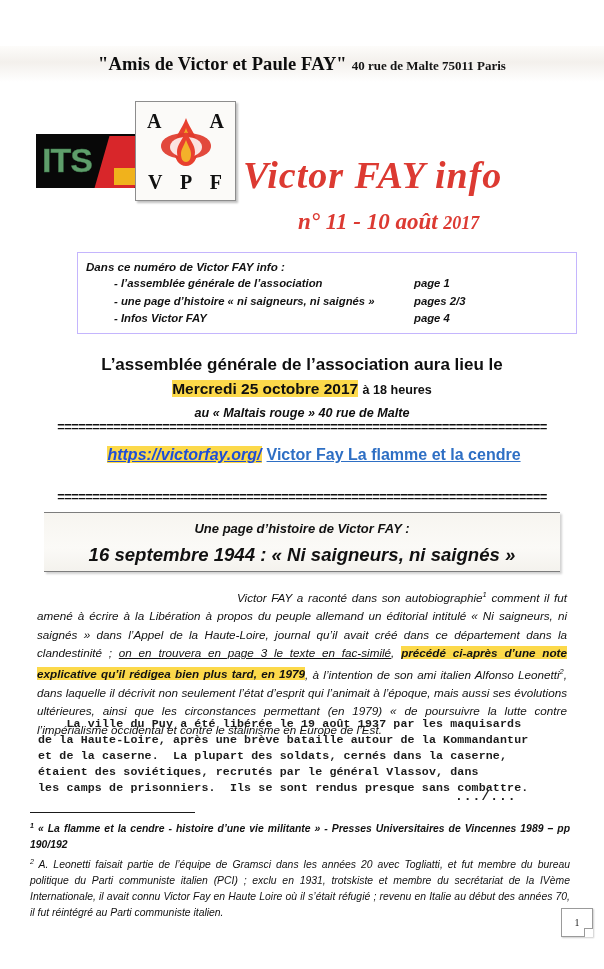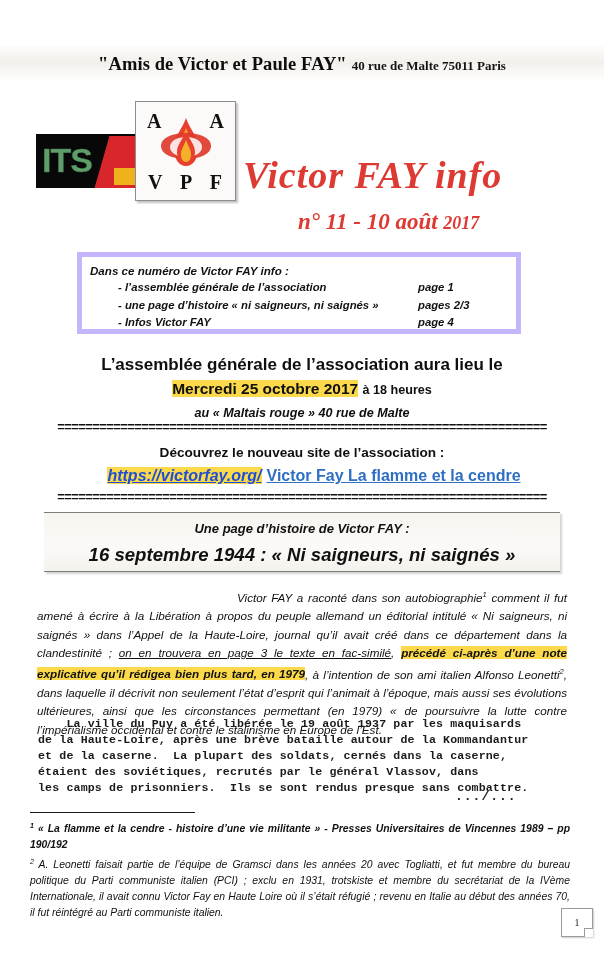--- a/index.html
+++ b/index.html
@@ -146,23 +146,23 @@
   .mast-sub .yr {
     font-size: 18px;
     font-weight: bold;
   }
 
   
   .toc-box {
     position: absolute;
     left: 77px;
     top: 252px;
-    width: 444px;
+    width: 500px;
     height: 82px;
-    border: 5px solid #c4b5fd;
+    border: 1px solid #c4b5fd;
     background: #ffffff;
     box-sizing: border-box;
     padding: 7px 0 0 8px;
   }
   .toc-title {
     font-size: 11.6px;
     font-weight: bold;
     font-style: italic;
     color: #111;
     margin-bottom: 2px;
@@ -441,21 +441,20 @@
 
   <div class="ag-block">
     <div class="ag-l1">L’assemblée générale de l’association aura lieu le</div>
     <div class="ag-l2"><span class="hl">Mercredi 25 octobre 2017</span> <span class="small">à 18 heures</span></div>
     <div class="ag-l3">au « Maltais rouge » 40 rue de Malte</div>
   </div>
 
   <div class="eqline eq1">======================================================================</div>
 
   <div class="site-block">
-    <div class="site-l1">Découvrez le nouveau site de l’association :</div>
     <div class="site-l2"><span class="site-url">https://victorfay.org/</span><span class="site-name">Victor Fay  La flamme et la cendre</span></div>
   </div>
 
   <div class="eqline eq2">======================================================================</div>
 
   <div class="art-head">
     <div class="art-l1">Une page d’histoire de Victor FAY :</div>
     <div class="art-l2">16 septembre 1944 : « Ni saigneurs, ni saignés »</div>
   </div>
 

